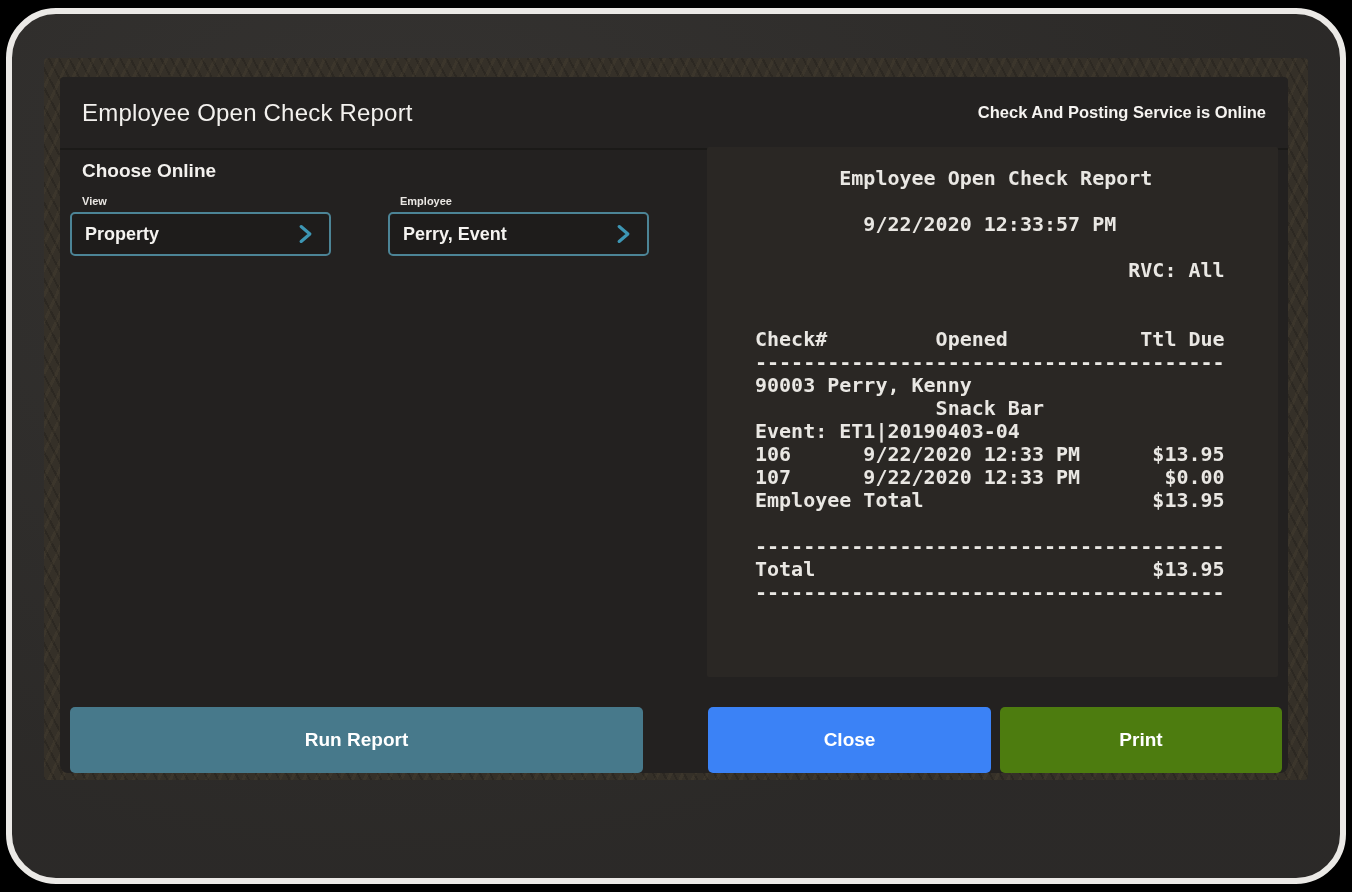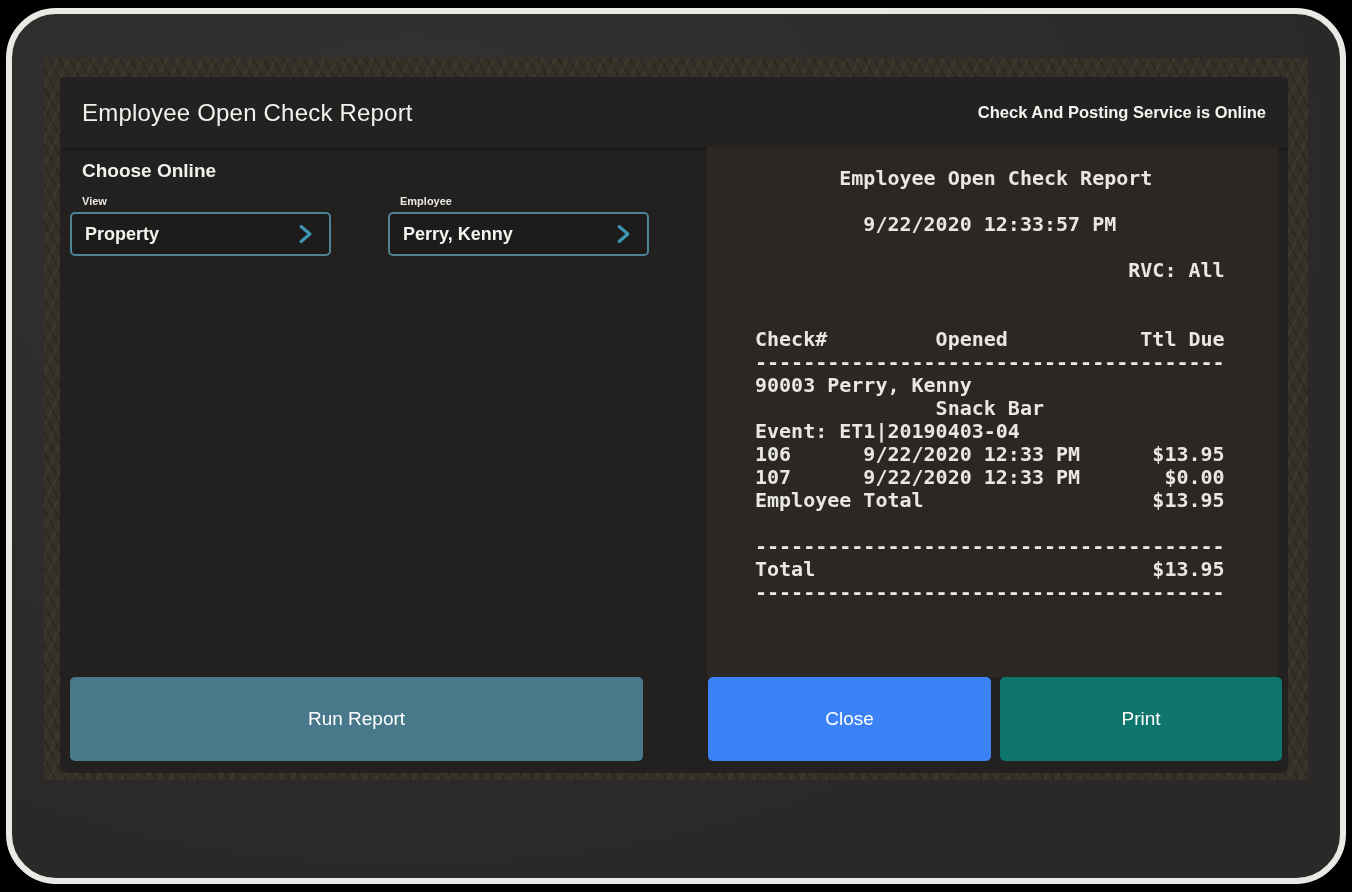--- a/index.html
+++ b/index.html
@@ -60,29 +60,29 @@
   }
   .report-pre {
     margin:0; padding:20px 48px;
     font-family:"DejaVu Sans Mono", monospace;
     font-size:20px; line-height:23px; font-weight:bold;
     color:#e9e7e3; white-space:pre;
   }
 
   
   .btn {
-    position:absolute; top:600px; height:84px;
+    position:absolute; top:630px; height:66px;
     display:flex; align-items:center; justify-content:center;
     border:none; border-radius:5px; cursor:pointer;
     font-family:"Liberation Sans", sans-serif;
-    font-size:19px; font-weight:400; color:#ffffff;
+    font-size:19px; font-weight:700; color:#ffffff;
   }
   .btn-run   { left:10px;  width:573px; background:#47798b; }
   .btn-close { left:648px; width:283px; background:#3b82f6; }
-  .btn-print { left:940px; width:282px; background:#0f766e; }
+  .btn-print { left:940px; width:282px; background:#4d7c0f; }
 </style>
 </head>
 <body>
 
 <div class="tablet">
   <div class="screen">
     <div class="app">
 
       <div class="titlebar">
         <span class="title">Employee Open Check Report</span>
@@ -99,21 +99,21 @@
             <svg viewBox="0 0 24 24" width="21" height="22">
               <path d="M7 3.5l10 8.5-10 8.5" fill="none" stroke="#3d96b4" stroke-width="3.6" stroke-linecap="round" stroke-linejoin="round"></path>
             </svg>
           </span>
         </div>
       </div>
 
       <div class="field field-employee">
         <span class="field-label">Employee</span>
         <div class="select-box">
-          <span class="select-value">Perry, Kenny</span>
+          <span class="select-value">Perry, Event</span>
           <span class="chev">
             <svg viewBox="0 0 24 24" width="21" height="22">
               <path d="M7 3.5l10 8.5-10 8.5" fill="none" stroke="#3d96b4" stroke-width="3.6" stroke-linecap="round" stroke-linejoin="round"></path>
             </svg>
           </span>
         </div>
       </div>
 
       <div class="report-panel">
         <pre class="report-pre">       Employee Open Check Report

